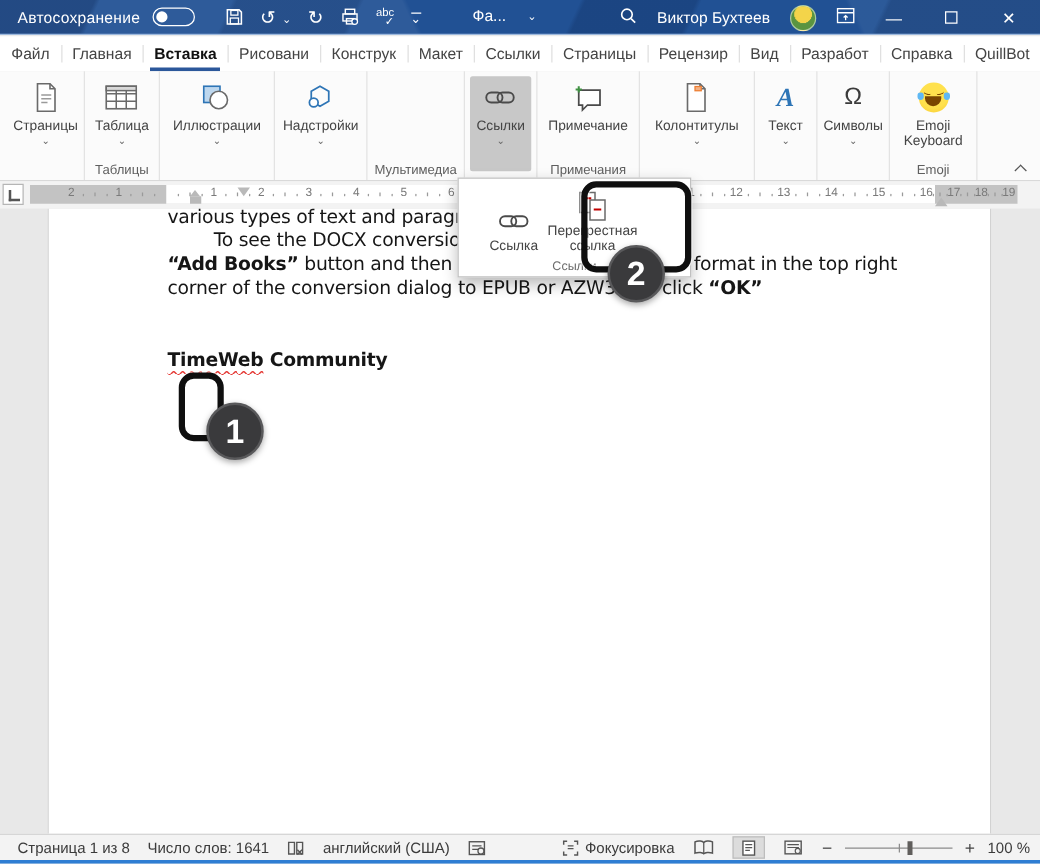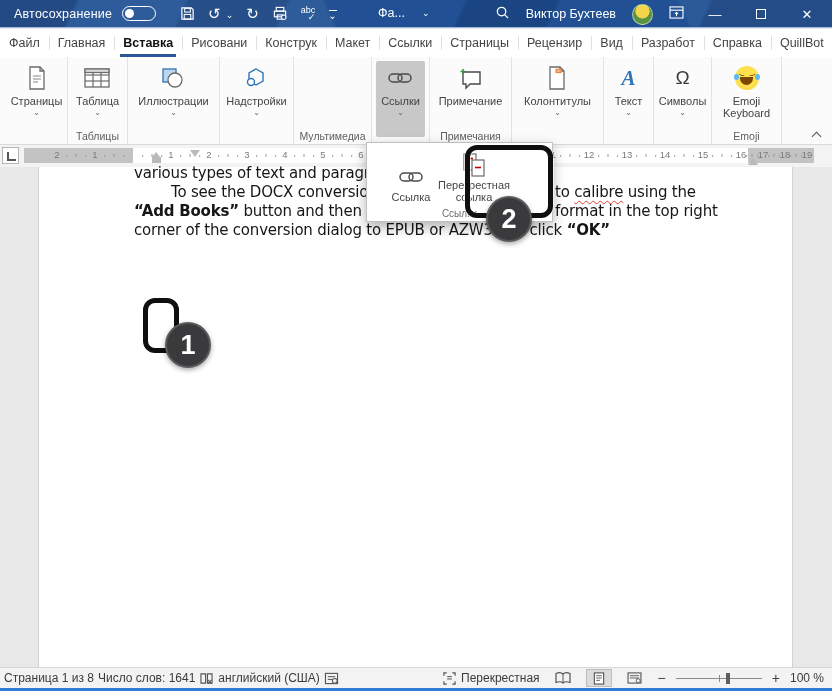--- a/index.html
+++ b/index.html
@@ -102,21 +102,21 @@
   .ann-rect2 { left:465px; top:145px; width:88px; height:73px; }
   .badge { position:absolute; width:46px; height:46px; border-radius:50%; background:#3a3a3c; border:2px solid #59595b;
     color:#fff; font-weight:bold; font-size:27px; display:flex; align-items:center; justify-content:center; z-index:11;
     box-shadow:0 2px 5px rgba(0,0,0,.35); }
   .badge1 { left:165px; top:322px; }
   .badge2 { left:486px; top:196px; }
 
   
   .statusbar { position:absolute; left:0; top:667px; width:832px; height:21px; background:#f3f3f3;
     border-top:1px solid #d6d6d6; display:flex; align-items:center; font-size:12px; color:#3b3b3b; }
-  .sb-item { margin-left:4px; white-space:nowrap; display:flex; align-items:center; gap:5px; }
+  .sb-item { margin-left:14px; white-space:nowrap; display:flex; align-items:center; gap:5px; }
   .sb-right { position:absolute; right:8px; display:flex; align-items:center; gap:10px; }
   .view-ic { width:26px; height:18px; display:flex; align-items:center; justify-content:center; }
   .view-ic.active { background:#dcdcdc; border:1px solid #bdbdbd; }
   .zoom-track { width:86px; height:1px; background:#8c8c8c; position:relative; }
   .zoom-track .mid { position:absolute; left:50%; top:-3px; width:1px; height:7px; background:#8c8c8c; }
   .zoom-thumb { position:absolute; left:58%; top:-5px; width:4px; height:11px; background:#605e5c; }
   .bottombar { position:absolute; left:0; top:688px; width:832px; height:3px; background:#2f7ed3; }
 </style>
 </head>
 <body>
@@ -460,24 +460,24 @@
     <span class="vnum" style="top: 456.2px;">19</span>
     <span class="vdot" style="top: 473.552px;"></span>
     <span class="vdot" style="top: 484.904px;"></span>
     <span class="vnum" style="top: 490.6px;">20</span>
   </div>
 
 <div class="docarea">
   <div class="page">
     <span class="dline" style="left:95px; top:-3px;">various types of text and paragrap</span>
     <span class="dline" style="left:132px; top:16px;">To see the DOCX conversion in</span>
-    <span class="dline" style="left:516px; top:16px;"><span>to </span><span class="sq">calibre</span><span> using the</span></span>
     <span class="dline" style="left:95px; top:35px;"><span class="b">“Add Books”</span><span> button and then click</span></span>
     <span class="dline" style="left:516px; top:35px;">format in the top right</span>
     <span class="dline" style="left:95px; top:54px;"><span>corner of the conversion dialog to EPUB or AZW3 and click </span><span class="b">“OK”</span></span>
+    <span class="dline b" style="left:95px; top:112px;"><span class="sq">TimeWeb</span><span> Community</span></span>
   </div>
 </div>
 
 <div class="dropdown">
   <div class="dd-items">
     <div class="dd-item" style="width:52px;">
       <span class="icon">
           <svg width="26" height="20" viewBox="0 0 26 20">
             <rect x="2" y="6" width="13" height="8" rx="4" fill="none" stroke="#4a4a4a" stroke-width="1.5"></rect>
             <rect x="11" y="6" width="13" height="8" rx="4" fill="none" stroke="#4a4a4a" stroke-width="1.5"></rect>
@@ -523,21 +523,21 @@
         <circle cx="11.5" cy="9.5" r="2.6" fill="#f3f3f3" stroke="#555" stroke-width="1.1"></circle>
       </svg>
     </span>
   <div class="sb-right">
     <span class="sb-item" style="margin-left:0;">
         <svg width="13" height="13" viewBox="0 0 14 14">
           <path d="M1 4 V1 h3 M10 1 h3 v3 M13 10 v3 h-3 M4 13 H1 v-3" fill="none" stroke="#555" stroke-width="1.3"></path>
           <line x1="4.5" y1="5" x2="9.5" y2="5" stroke="#555" stroke-width="1.1"></line>
           <line x1="4.5" y1="7.5" x2="9.5" y2="7.5" stroke="#555" stroke-width="1.1"></line>
         </svg>
-        <span>Перекрестная</span>
+        <span>Фокусировка</span>
       </span>
     <span class="view-ic">
         <svg width="16" height="12" viewBox="0 0 16 12">
           <path d="M1 1.5 C4 .2 7 1 8 2 C9 1 12 .2 15 1.5 V10.5 C12 9.4 9 10 8 11 C7 10 4 9.4 1 10.5 z" fill="none" stroke="#555" stroke-width="1.2"></path>
           <line x1="8" y1="2" x2="8" y2="11" stroke="#555" stroke-width="1"></line>
         </svg>
       </span>
     <span class="view-ic active">
         <svg width="12" height="13" viewBox="0 0 12 14">
           <rect x="1" y="1" width="10" height="12" fill="#fff" stroke="#555" stroke-width="1.2"></rect>

